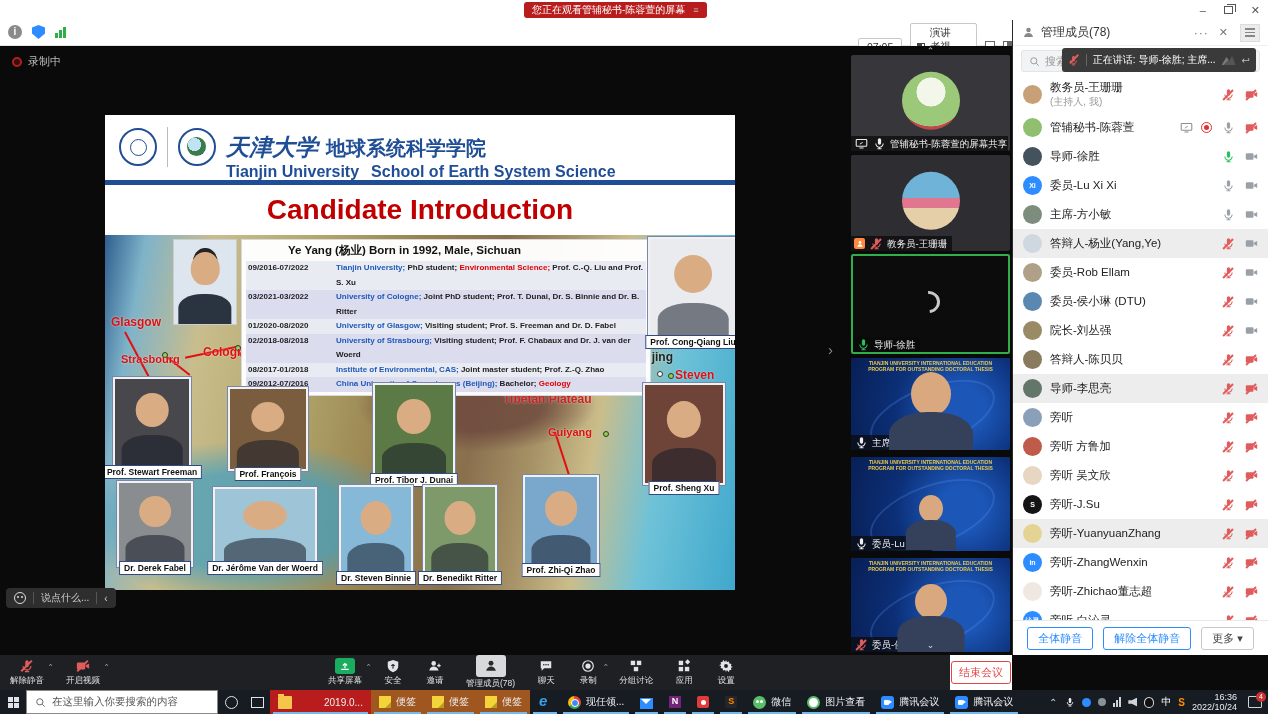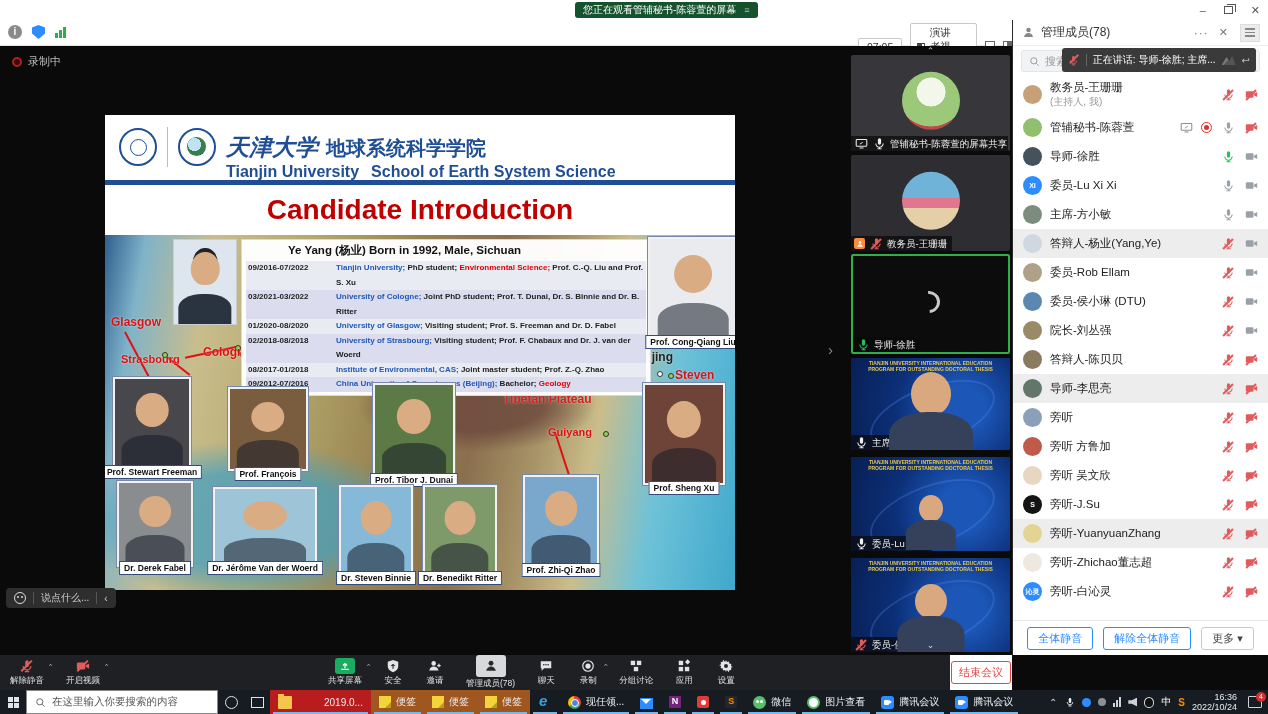--- a/index.html
+++ b/index.html
@@ -1,21 +1,21 @@
 <!DOCTYPE html>
 <html><head>
 <meta charset="utf-8">
 <style>
   *{margin:0;padding:0;box-sizing:border-box;font-family:"Liberation Sans","DejaVu Sans",sans-serif;}
   html,body{background:#000;}
   .screen{position:relative;width:1268px;height:714px;overflow:hidden;background:#0a0a0a;}
 
   
   .titlebar{position:absolute;left:0;top:0;width:1268px;height:20px;background:#fff;}
-  .watch-pill{position:absolute;left:575px;top:2px;height:16px;background:#14532d;color:#fff;
+  .watch-pill{position:absolute;left:524px;top:2px;height:16px;background:#b91c1c;color:#fff;
     font-size:10px;line-height:16px;padding:0 8px;border-radius:3px;display:flex;gap:8px;align-items:center;white-space:nowrap;}
   .watch-pill .lines{color:#bbb;font-size:9px;}
   .winctl{position:absolute;right:8px;top:0;height:20px;display:flex;gap:18px;align-items:center;color:#555;font-size:11px;}
   .winctl span{cursor:default;}
   .wc-restore{display:inline-block;width:9px;height:8px;border:1px solid #555;position:relative;}
   .wc-restore::before{content:"";position:absolute;left:2px;top:-3px;width:8px;height:7px;border:1px solid #555;border-bottom:none;border-left:none;}
 
   
   .statusbar{position:absolute;left:0;top:20px;width:1012px;height:26px;background:#fff;border-bottom:1px solid #e5e5e5;}
   .sb-left{position:absolute;left:8px;top:5px;display:flex;gap:10px;align-items:center;}
@@ -962,20 +962,42 @@
             </span>
             <span class="icw c-off">
               <svg>
                 <use href="#i-cam"></use>
               </svg>
               <span class="slash"></span>
             </span>
           </span>
         </div>
         <div class="prow">
+          <span class="pav" style="background: rgb(45, 140, 255);">in</span>
+          <span class="pnames">
+            <span class="pname">旁听-ZhangWenxin</span>
+
+          </span>
+          <span class="pics">
+
+            <span class="icw m-muted">
+              <svg>
+                <use href="#i-mic"></use>
+              </svg>
+              <span class="slash"></span>
+            </span>
+            <span class="icw c-off">
+              <svg>
+                <use href="#i-cam"></use>
+              </svg>
+              <span class="slash"></span>
+            </span>
+          </span>
+        </div>
+        <div class="prow">
           <span class="pav" style="background: rgb(239, 232, 224);"></span>
           <span class="pnames">
             <span class="pname">旁听-Zhichao董志超</span>
 
           </span>
           <span class="pics">
 
             <span class="icw m-muted">
               <svg>
                 <use href="#i-mic"></use>

